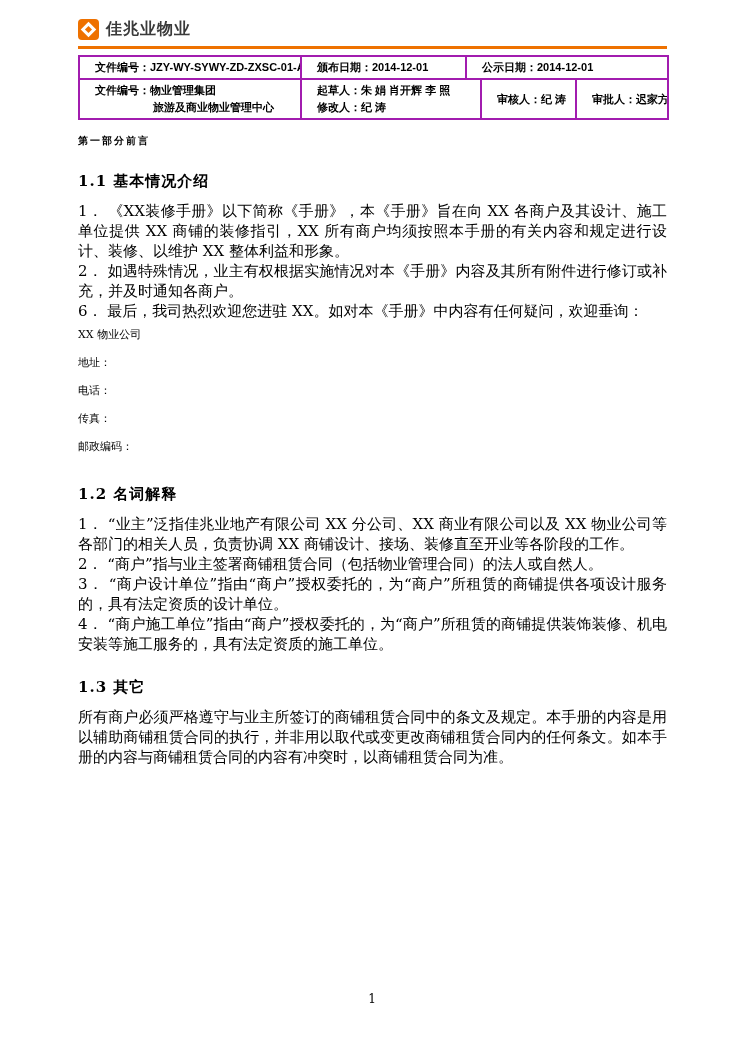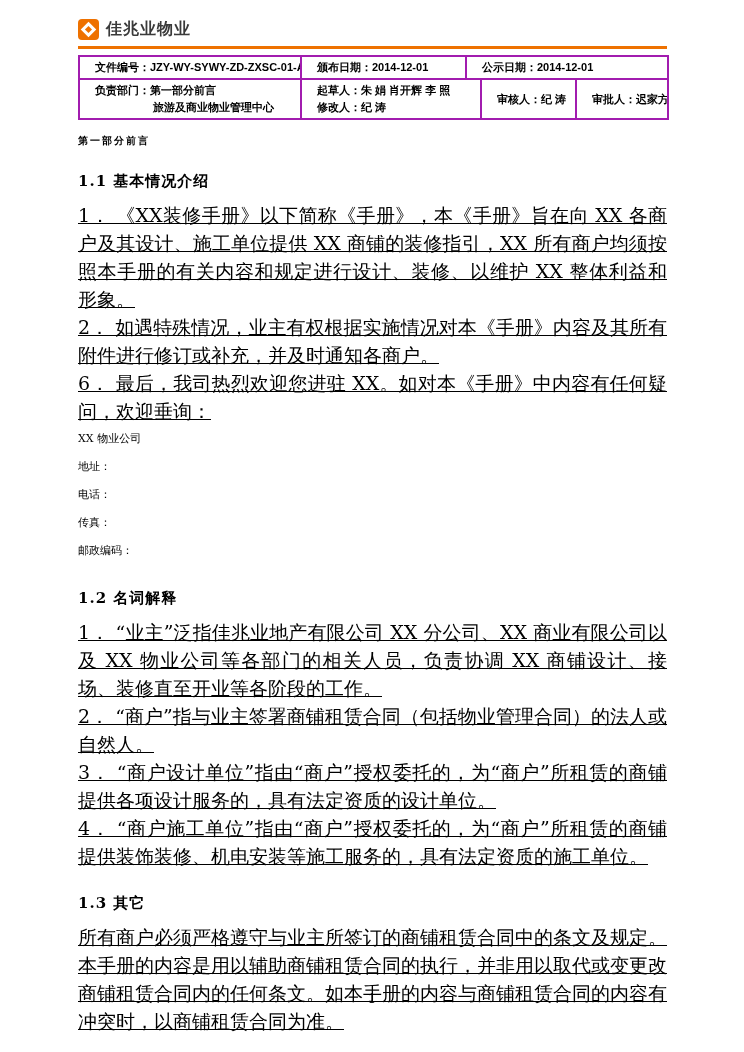--- a/index.html
+++ b/index.html
@@ -50,23 +50,22 @@
   .doc-body { margin-top: 12px; }
   .part-title {
     font-size: 10px; font-weight: bold; letter-spacing: 2px;
     margin: 14px 0 0 0;
   }
   .section-heading {
     font-size: 15px; font-weight: bold; letter-spacing: 1px;
     margin: 24px 0 10px 0;
   }
   .para {
-    font-size: 19px; line-height: 28px; margin: 0;
+    font-size: 15px; line-height: 20px; margin: 0;
     text-align: justify;
-    text-decoration: underline;
   }
   .contact-line { font-size: 11px; line-height: 28px; margin: 0; }
   
   .page-footer {
     position: absolute; left: 0; right: 0; bottom: 46px;
     text-align: center; font-size: 12px;
   }
 </style>
 </head>
 <body>
@@ -94,21 +93,21 @@
       </td>
       <td>
         <span>颁布日期：2014-12-01</span>
       </td>
       <td colspan="3">
         <span>公示日期：2014-12-01</span>
       </td>
     </tr>
     <tr>
       <td class="two-line">
-        <div>负责部门：第一部分前言</div>
+        <div>文件编号：物业管理集团</div>
         <div class="dept-indent">旅游及商业物业管理中心</div>
       </td>
       <td class="two-line" colspan="2">
         <div>起草人：朱 娟 肖开辉 李 照</div>
         <div>修改人：纪 涛</div>
       </td>
       <td>
         <span>审核人：纪 涛</span>
       </td>
       <td>

